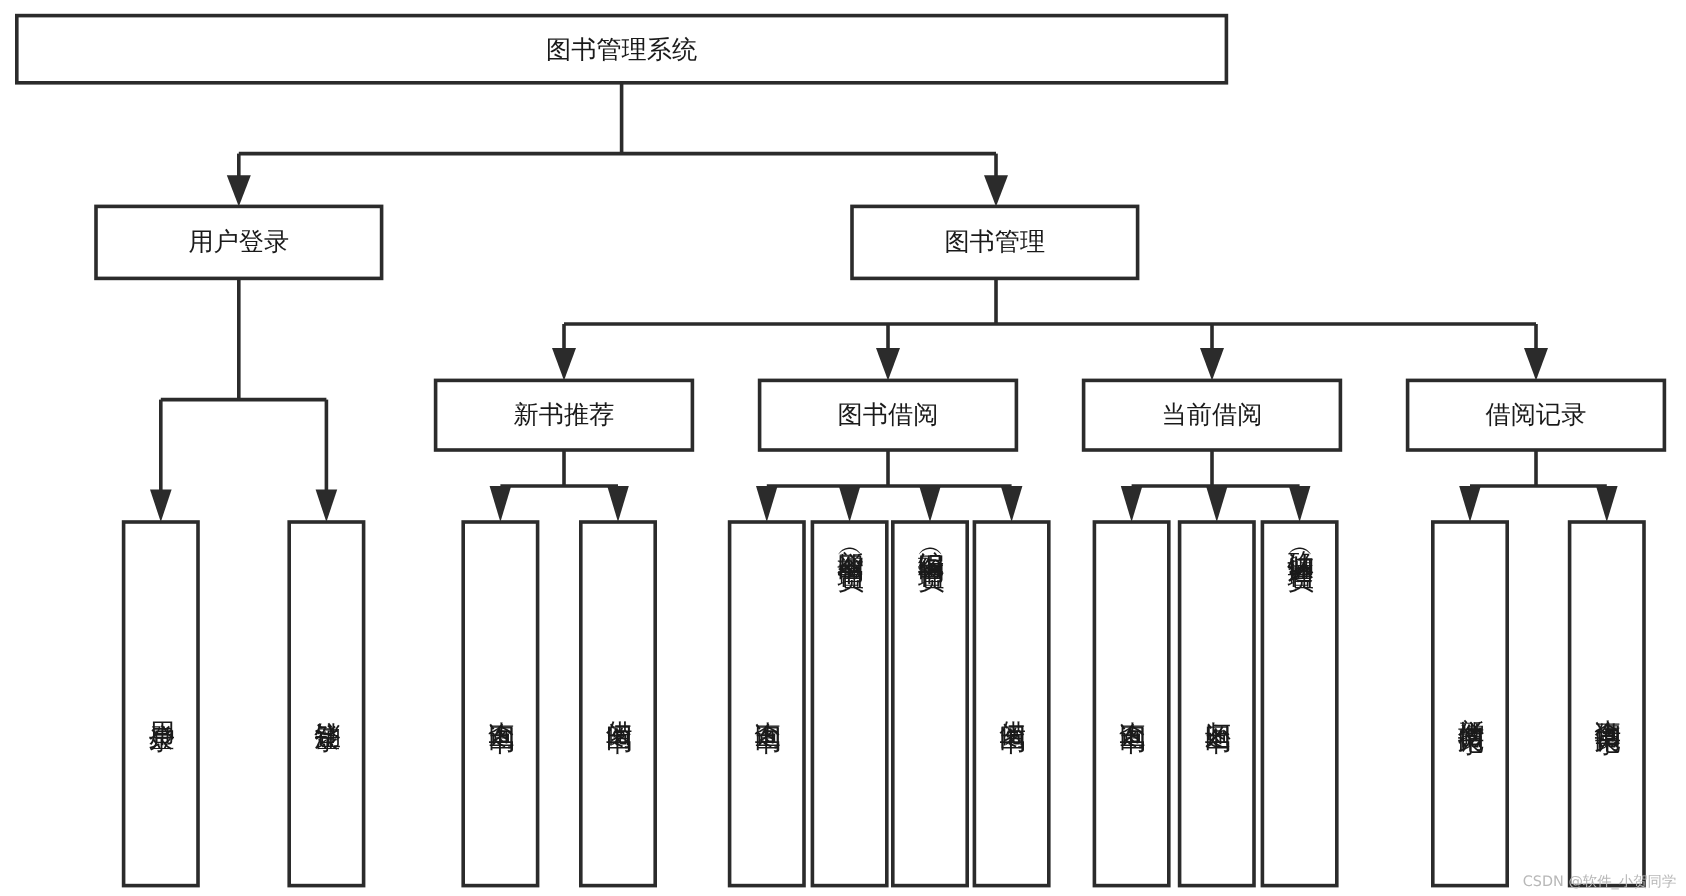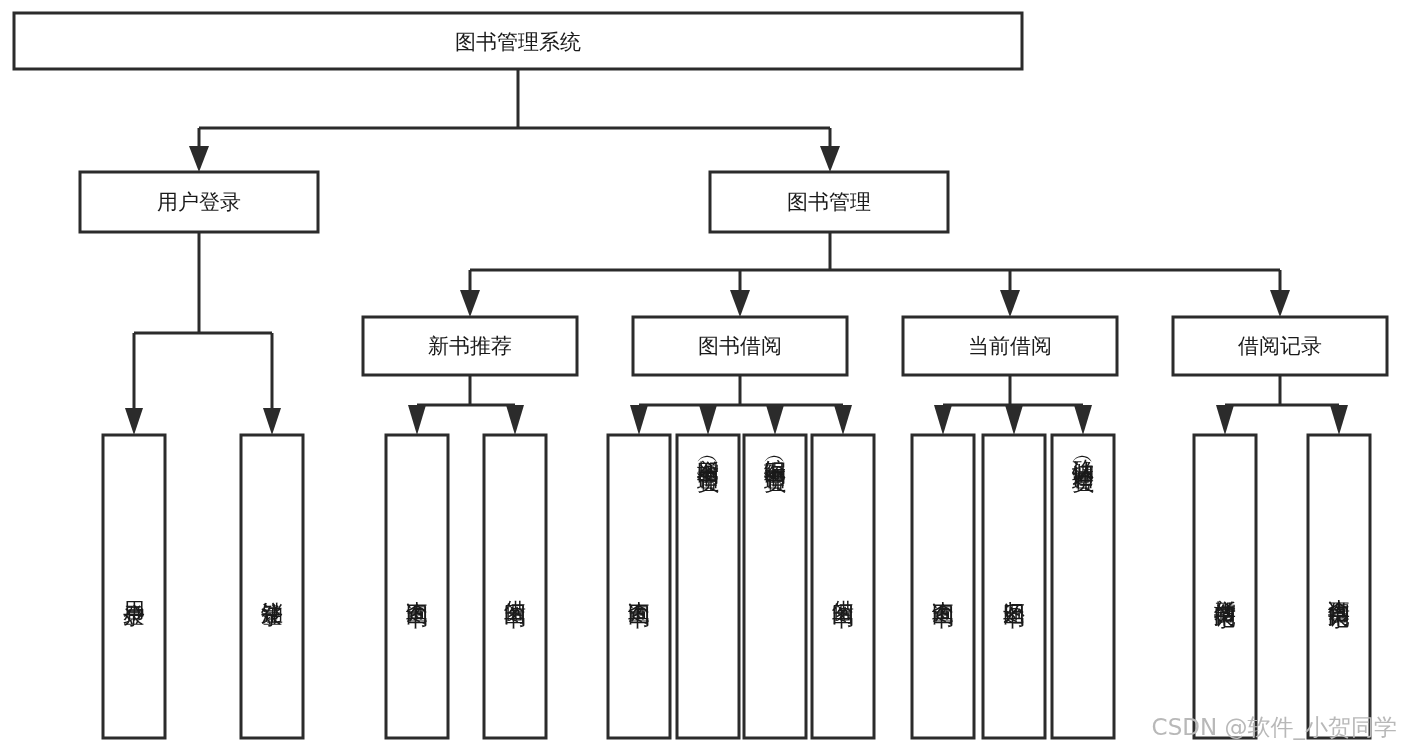--- a/index.html
+++ b/index.html
@@ -57,21 +57,21 @@
     color: #1a1a1a;
     letter-spacing: 2px;
     white-space: nowrap;
     pointer-events: none;
   }
   .watermark {
     position: absolute;
     right: 8px;
     bottom: 4px;
     font-family: "DejaVu Sans", "Liberation Sans", sans-serif;
-    font-size: 23px;
+    font-size: 12px;
     color: #b8b8b8;
     white-space: nowrap;
   }
 </style>
 </head>
 <body>
 
 <div id="diagram-root">
 
   <svg class="diagram" viewBox="0 0 1405 747">

